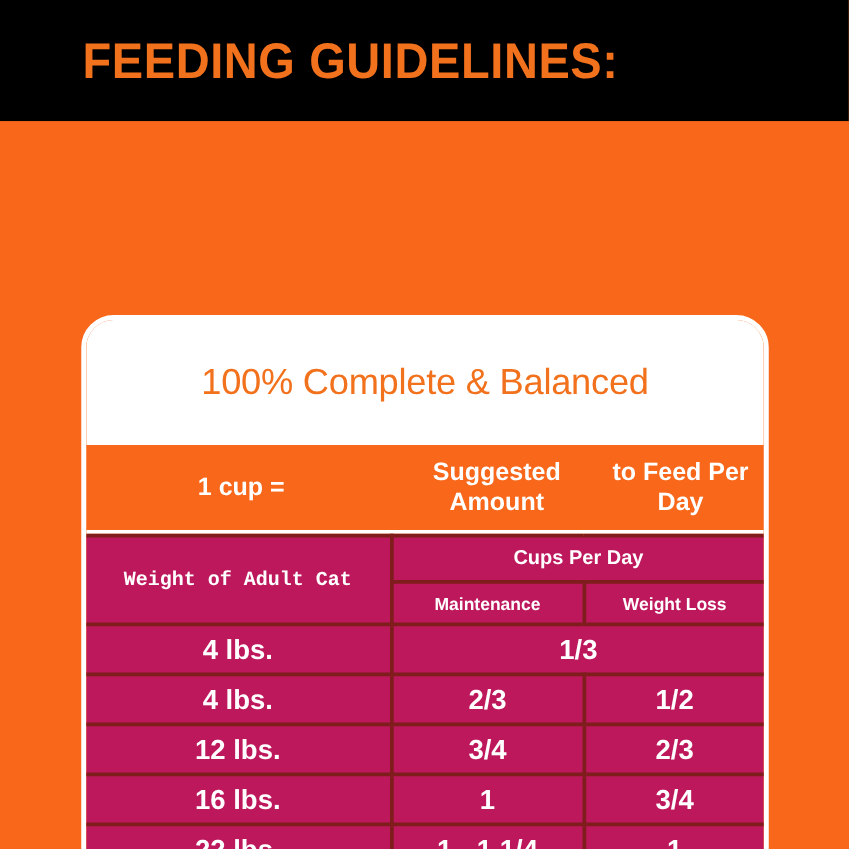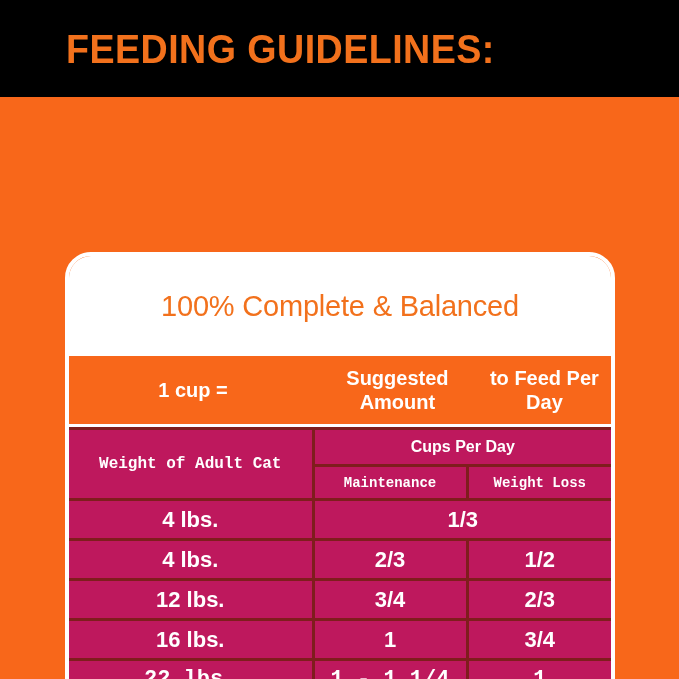--- a/index.html
+++ b/index.html
@@ -117,21 +117,21 @@
     background: #be185d;
     border: 3px solid #7f1d1d;
     text-align: center;
     vertical-align: middle;
     font-weight: bold;
     padding: 0;
   }
   
   table.feeding tr > *:first-child { border-left: none; }
   table.feeding tr > *:last-child  { border-right: none; }
-  table.feeding tr:last-child > *  { border-bottom: none; font-family: Liberation Mono, monospace; }
+  table.feeding tr:last-child > *  { border-bottom: none; }
 
   col.c-weight { width: 244px; }
   col.c-maint  { width: 154px; }
   col.c-loss   { width: 144px; }
 
   th.col-head {
     height: 34px;
     font-size: 16px;
   }
   th.weight-head {

